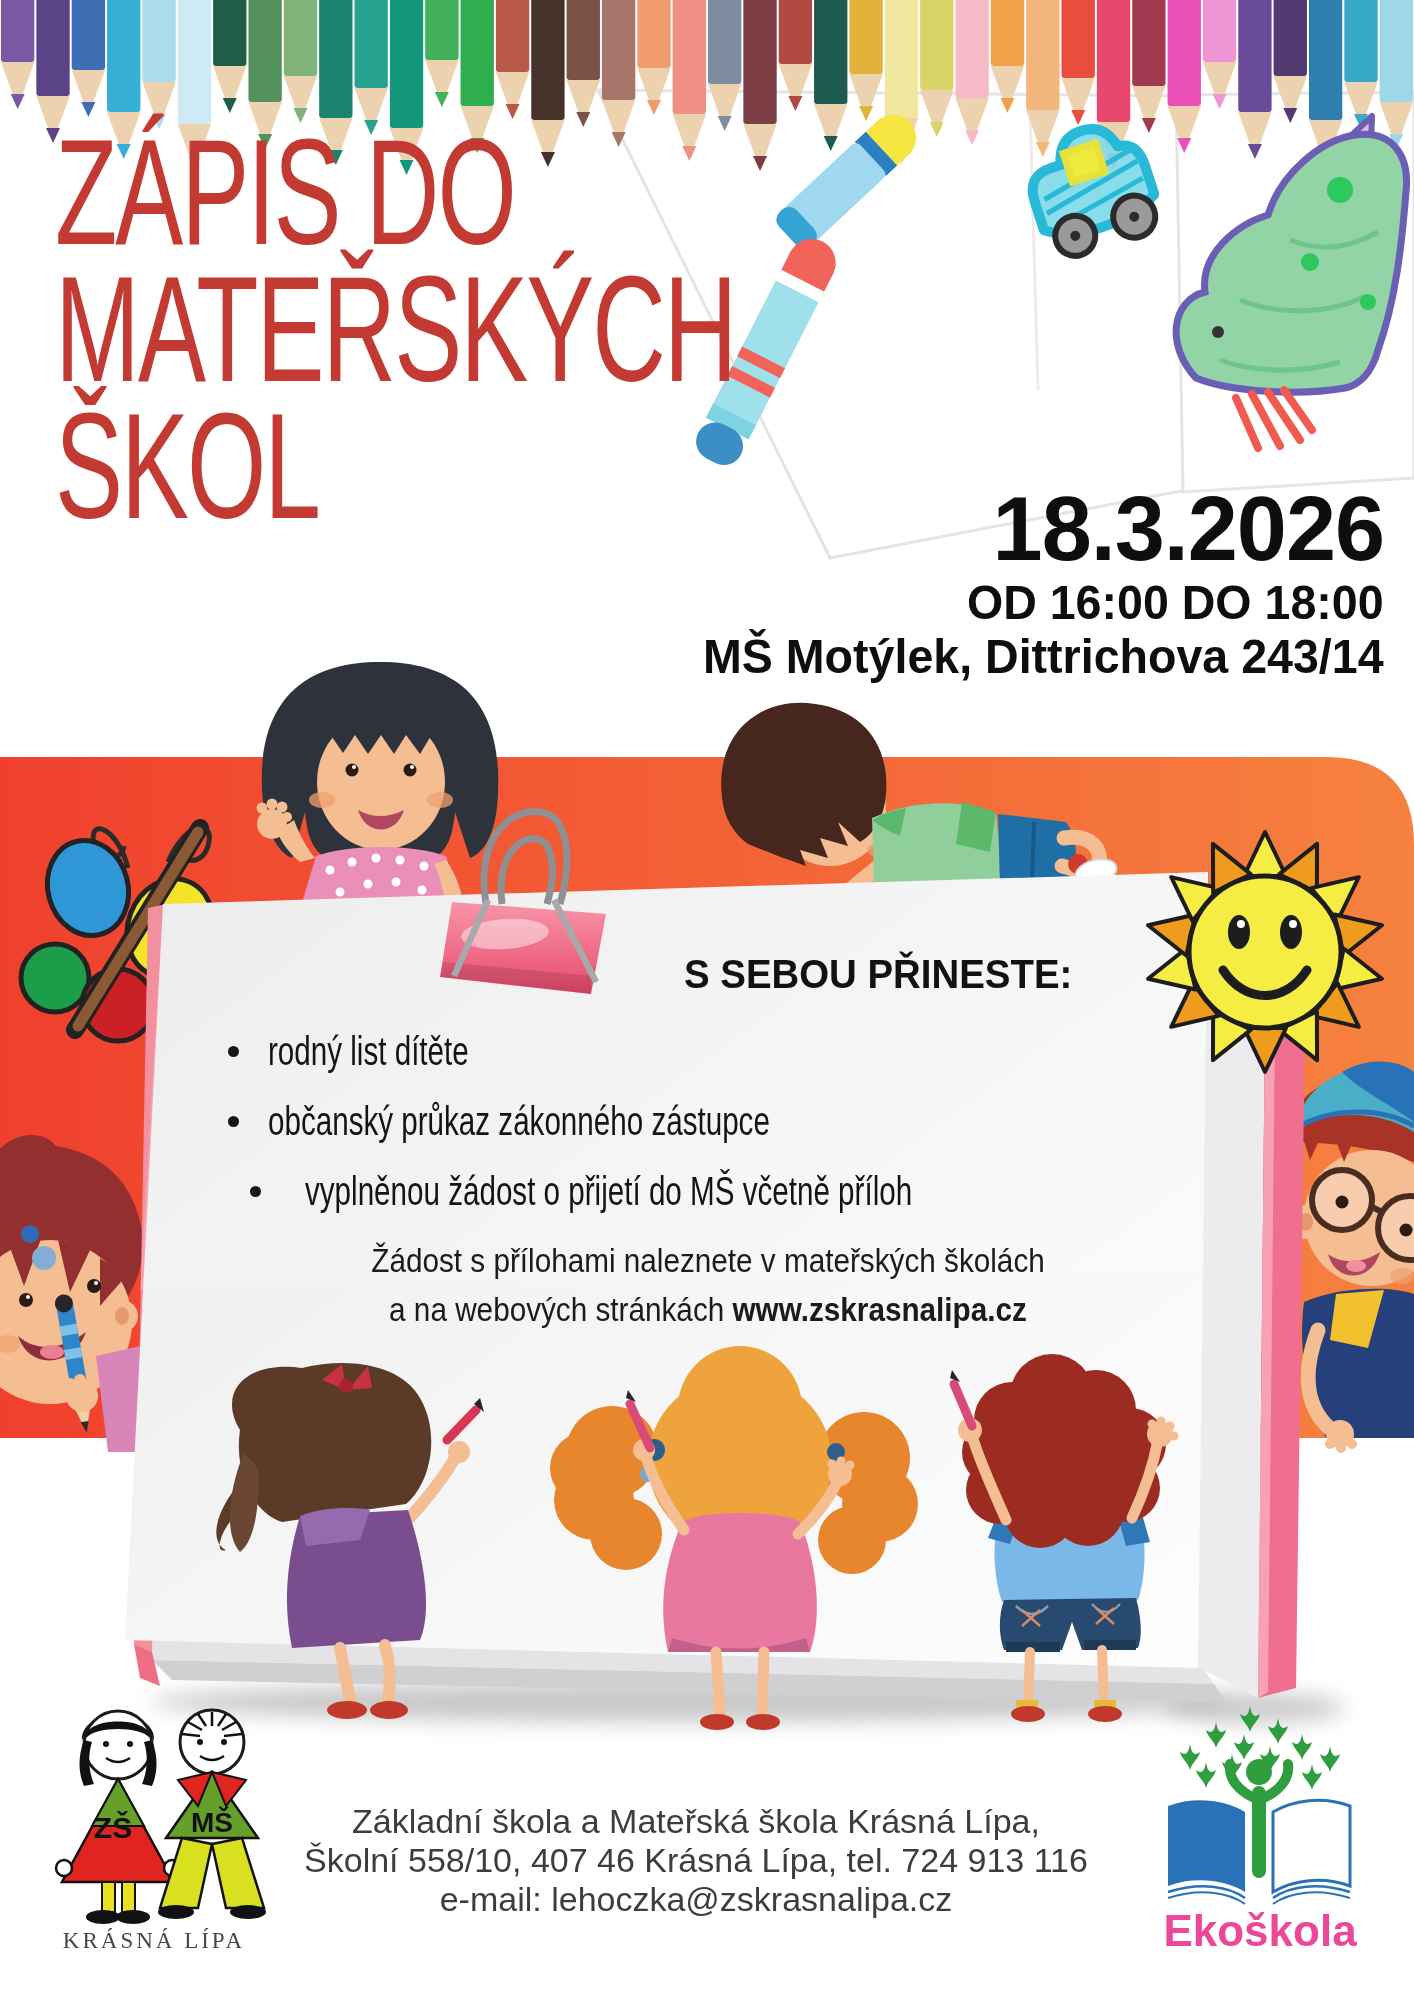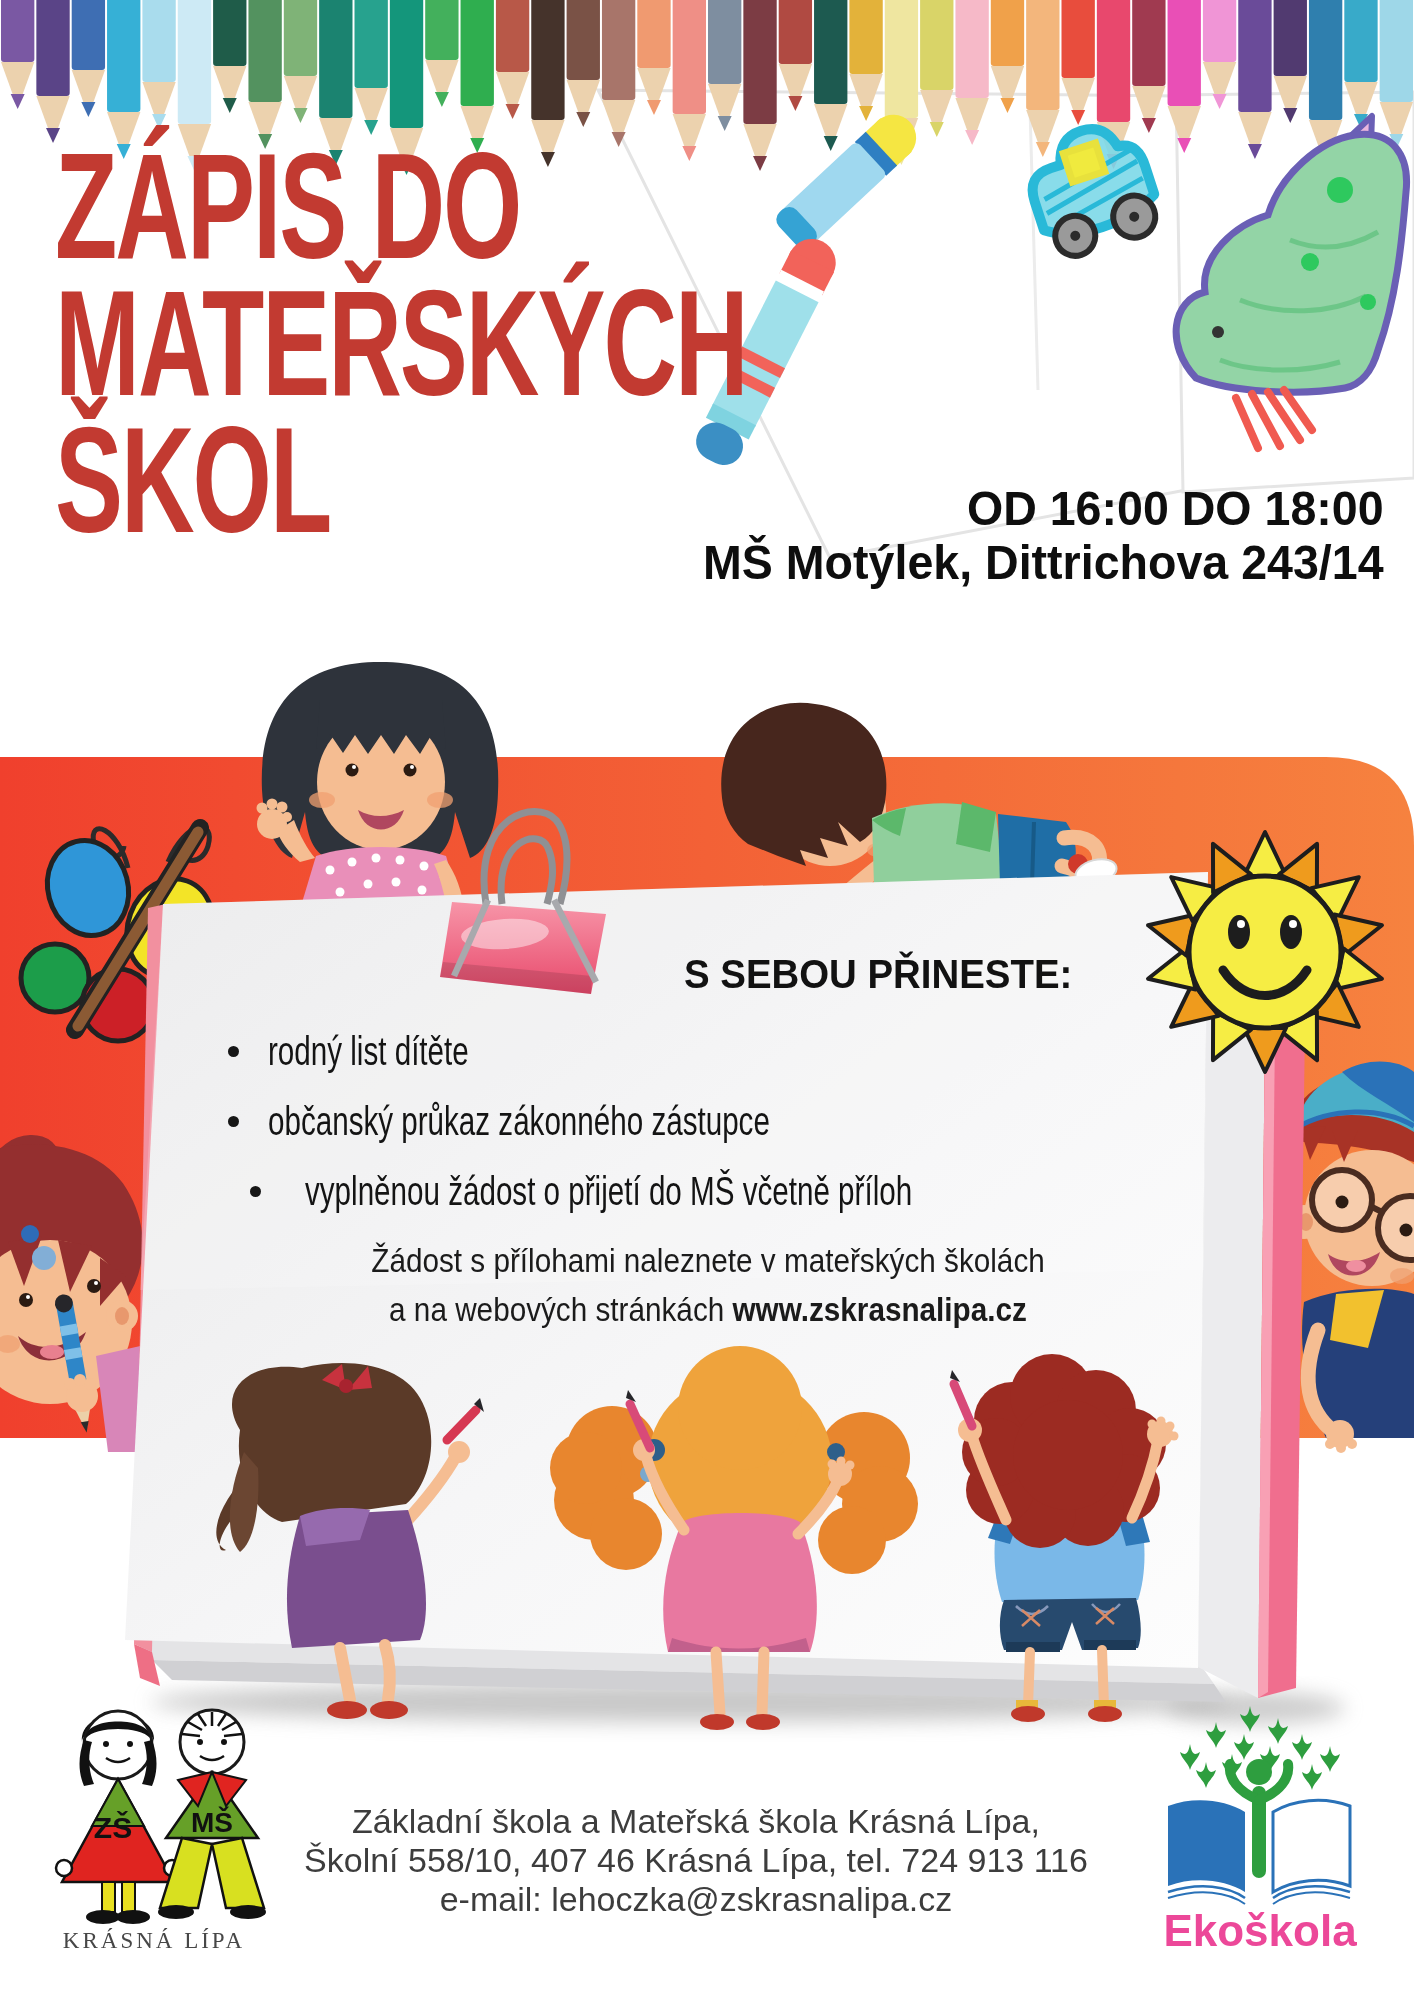--- a/index.html
+++ b/index.html
@@ -3,21 +3,21 @@
 <meta charset="utf-8">
 <style>
   html,body{margin:0;padding:0;background:#888;}
   .poster{position:relative;width:1414px;height:2000px;background:#ffffff;overflow:hidden;
           font-family:"Liberation Sans",sans-serif;}
   .abs{position:absolute;}
   svg{display:block;}
   svg text{font-family:"Liberation Sans",sans-serif;}
 
   
-  .title{left:55px;top:138px;color:#c23a31;font-weight:700;font-size:150px;line-height:137px;}
+  .title{left:55px;top:124px;color:#c23a31;font-weight:400;font-size:150px;line-height:137px;}
   .title .tline{display:block;white-space:nowrap;}
   .title .tline span{display:inline-block;transform:scaleX(.68);transform-origin:left center;letter-spacing:-3px;}
 
   
   .event{right:30px;top:482px;text-align:right;color:#0e0e0e;}
   .event .date{font-weight:700;font-size:90px;line-height:94px;letter-spacing:-1px;}
   .event .eline{font-weight:700;font-size:48px;line-height:54px;white-space:nowrap;transform:scaleX(.97);transform-origin:right center;}
 
   
   .bring-head{left:684px;top:952px;font-size:40px;font-weight:700;color:#121212;white-space:nowrap;
@@ -566,20 +566,21 @@
     </g>
   </svg>
 
   <div class="abs title">
     <span class="tline"><span>ZÁPIS DO</span></span>
     <span class="tline"><span>MATEŘSKÝCH</span></span>
     <span class="tline"><span>ŠKOL</span></span>
   </div>
 
   <div class="abs event">
+    <div class="date">18.3.2026</div>
     <div class="eline">OD 16:00 DO 18:00</div>
     <div class="eline">MŠ Motýlek, Dittrichova 243/14</div>
   </div>
 
   <div class="abs bring-head">S SEBOU PŘINESTE:</div>
 
   <div class="abs bullets">
     <div class="bullet-row">
       <span class="dot"></span>
       <span class="btxt">rodný list dítěte</span>

